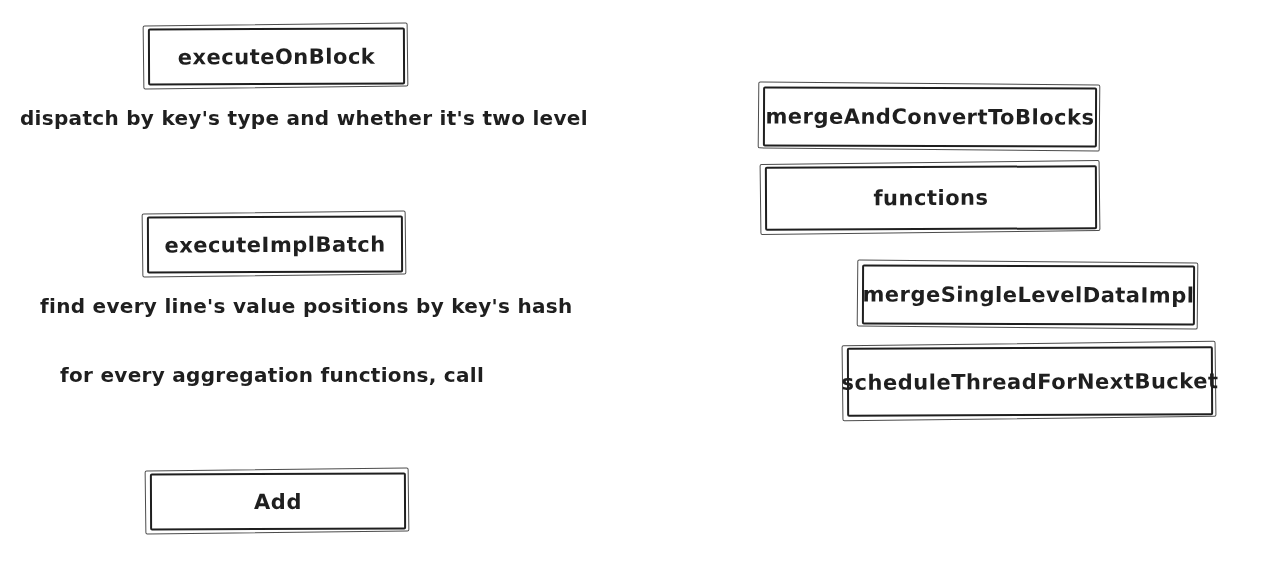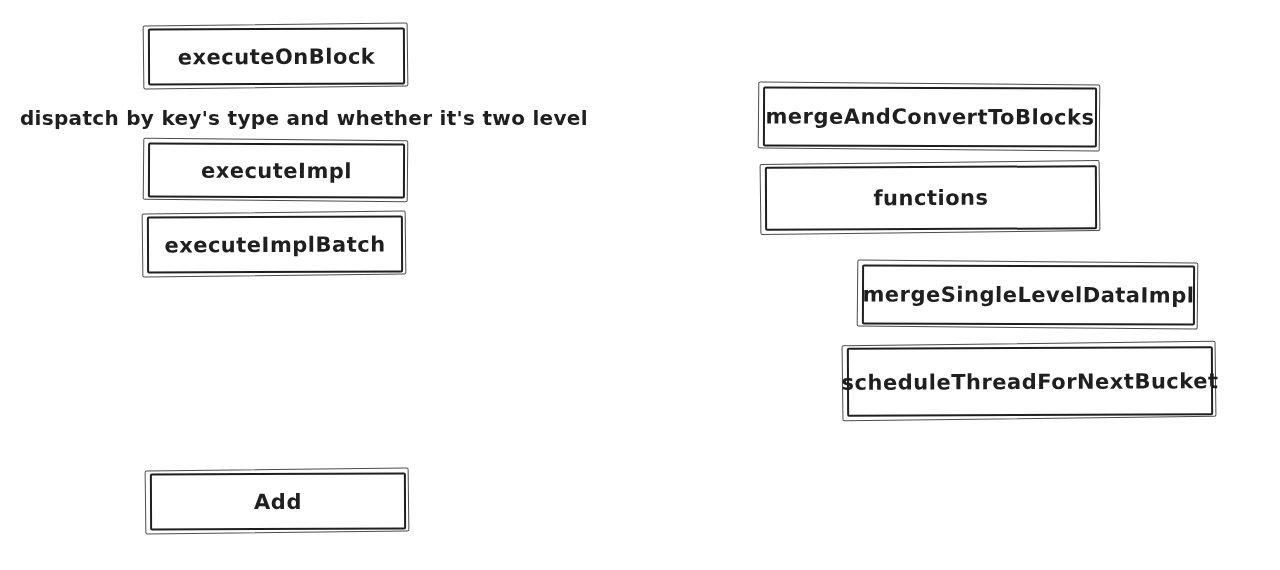--- a/index.html
+++ b/index.html
@@ -65,29 +65,28 @@
 <body>
 
 <div class="canvas">
 
   <div class="sketch-box r1" style="left:148px;top:28px;width:257px;height:57px">
     <span class="box-label">executeOnBlock</span>
   </div>
 
   <div class="note" style="left:20px;top:106px;width:545px">dispatch by key's type and whether it's two level</div>
 
-  <div class="sketch-box r2" style="left:148px;top:143px;width:257px;height:55px">
-    <span class="box-label">executeImpl</span>
-  </div>
 
   <div class="sketch-box r1" style="left:147px;top:216px;width:256px;height:57px">
     <span class="box-label">executeImplBatch</span>
   </div>
 
+  <div class="note" style="left:40px;top:294px;width:510px">find every line's value positions by key's hash</div>
 
+  <div class="note" style="left:60px;top:363px;width:420px">for every aggregation functions, call</div>
 
 
   <div class="sketch-box r1" style="left:150px;top:473px;width:256px;height:57px">
     <span class="box-label">Add</span>
   </div>
 
   <div class="sketch-box r2" style="left:763px;top:87px;width:334px;height:60px">
     <span class="box-label">mergeAndConvertToBlocks</span>
   </div>
 

